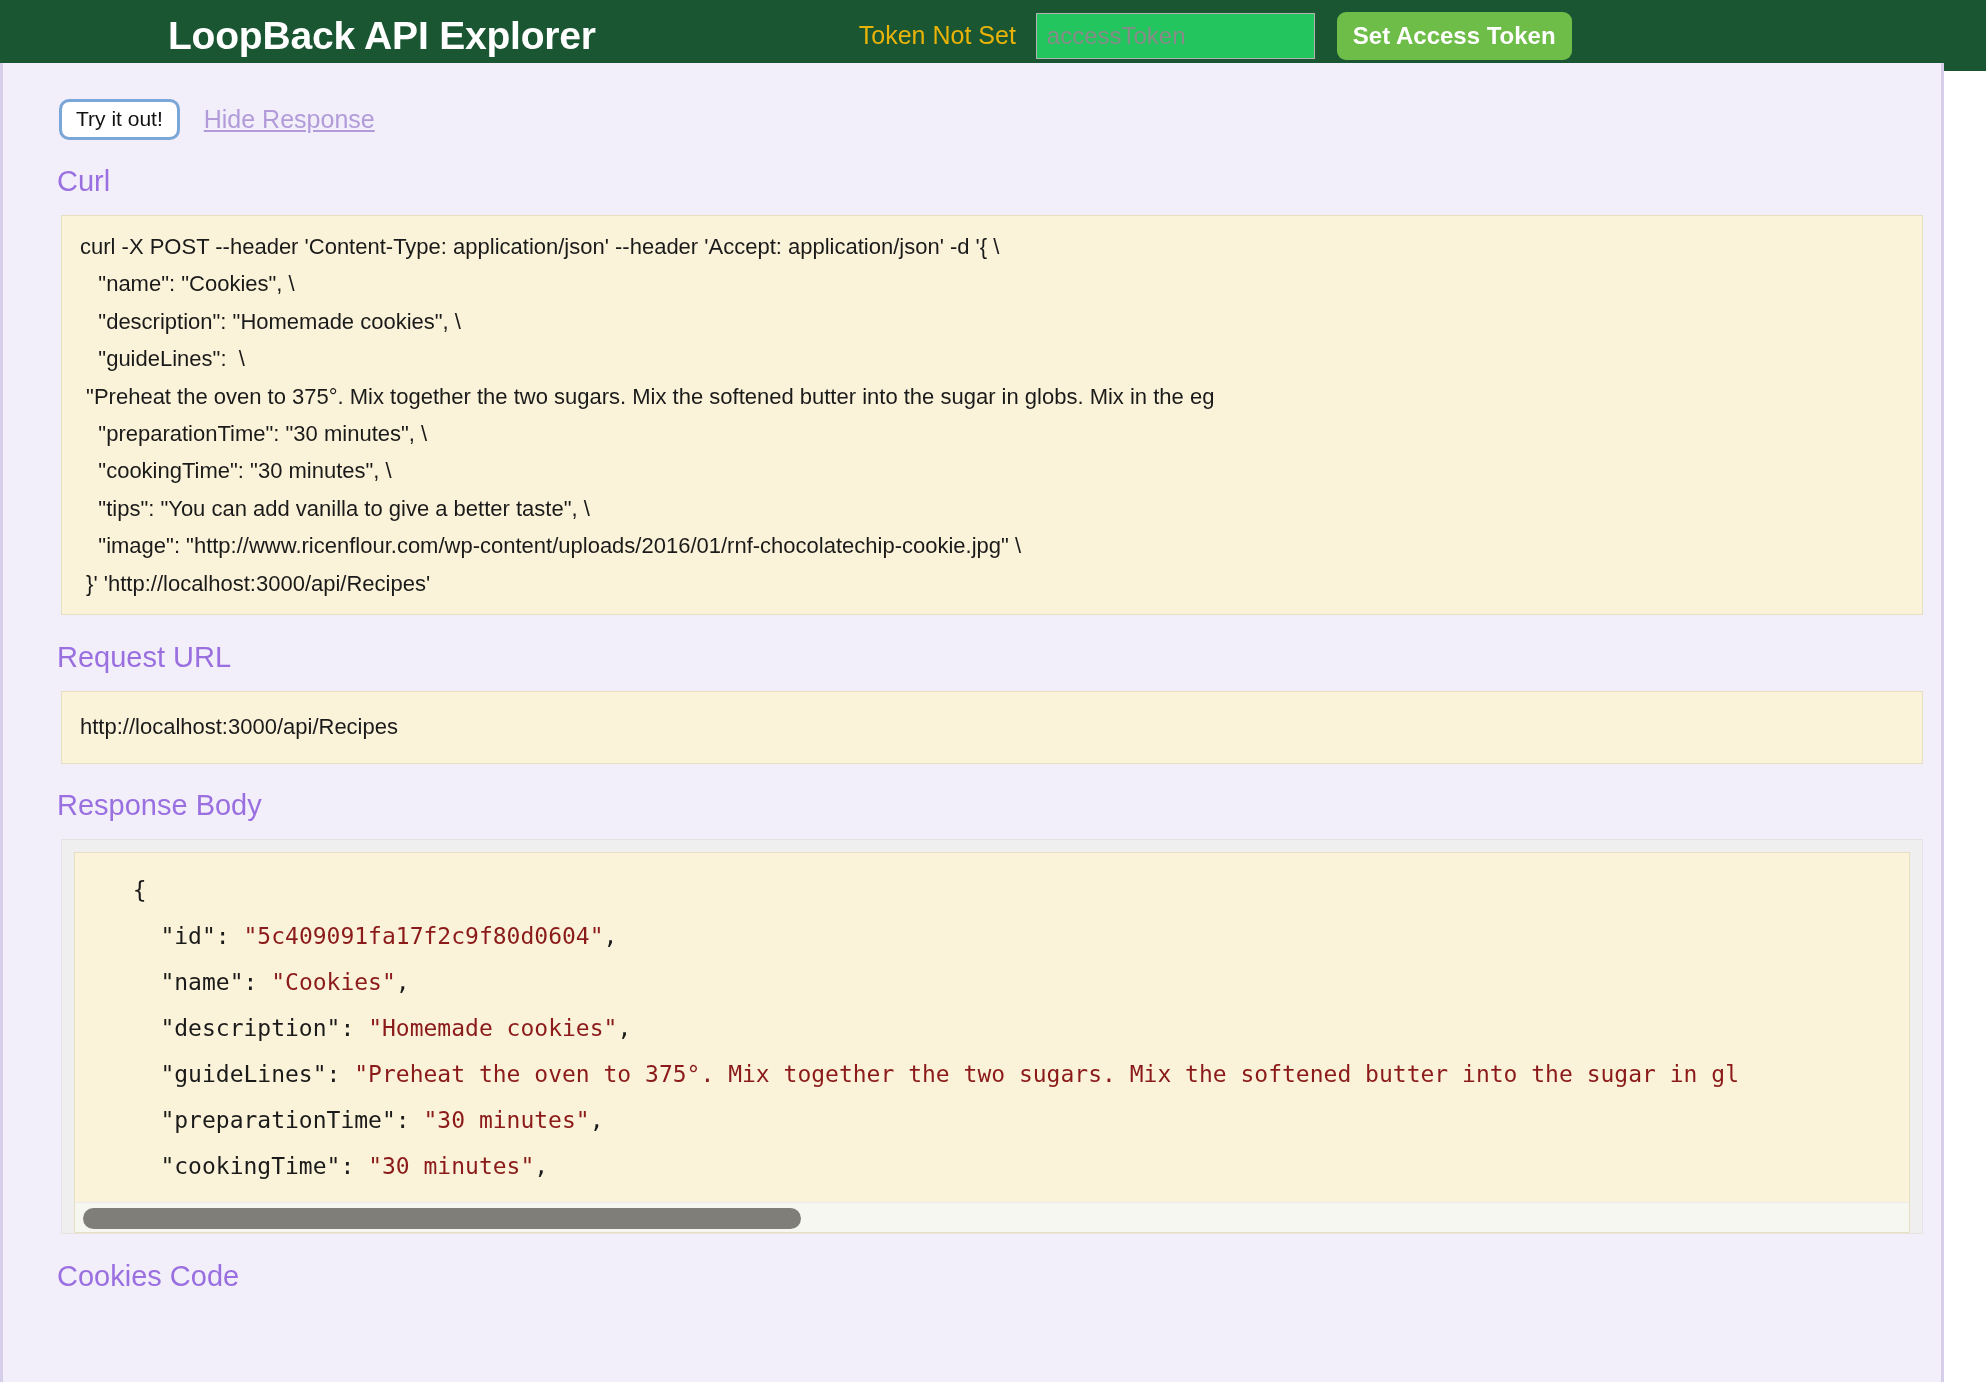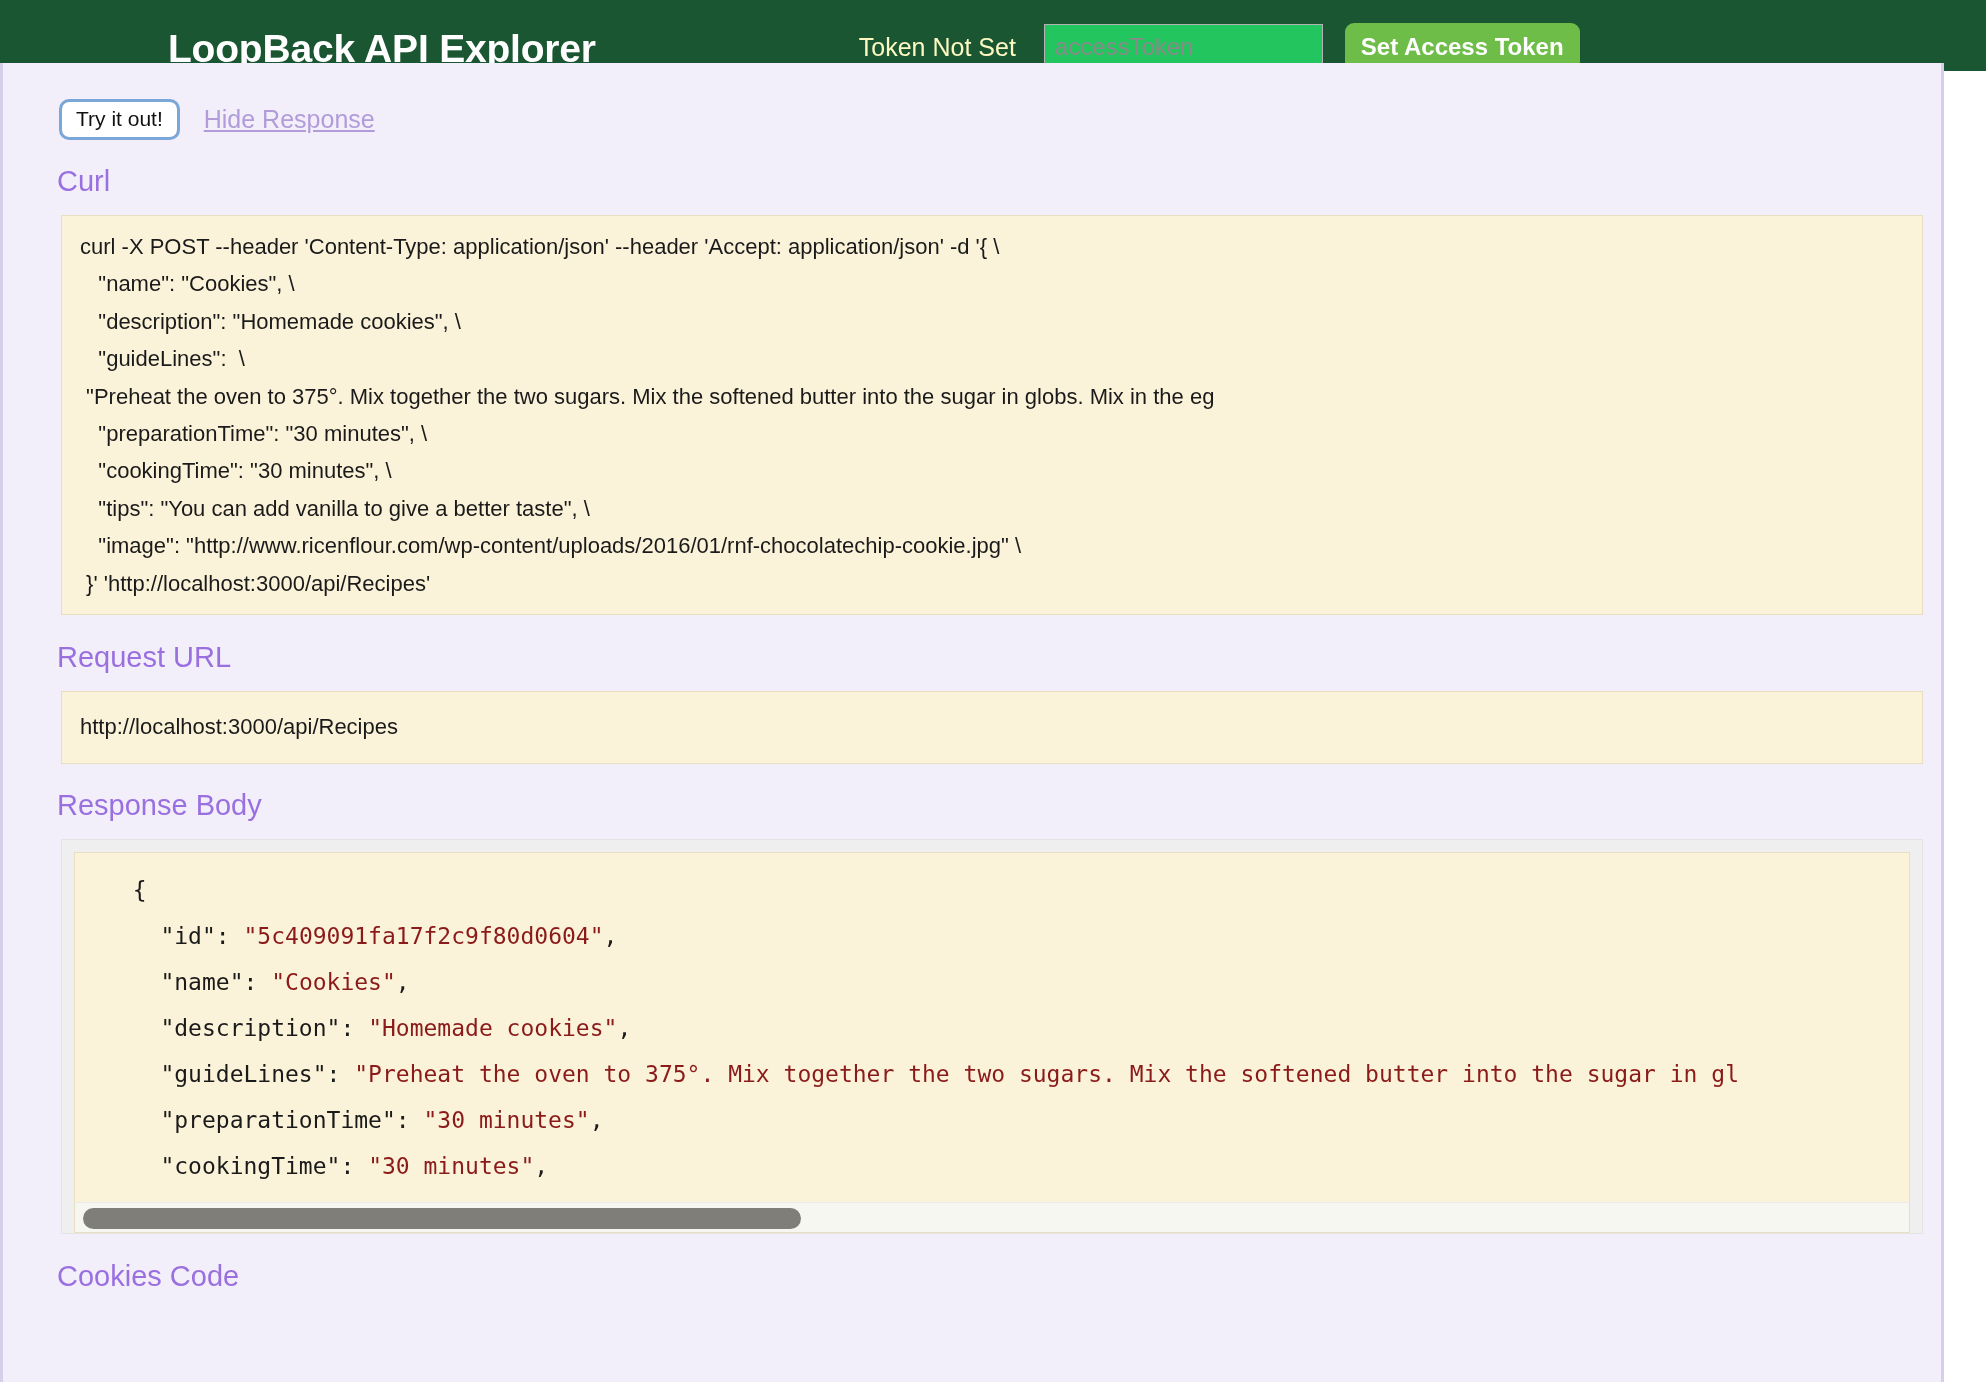--- a/index.html
+++ b/index.html
@@ -9,41 +9,41 @@
     background: #ffffff;
     font-family: "Liberation Sans", sans-serif;
     overflow: hidden;
   }
 
   
   #header {
     height: 71px;
     background: #1a5632;
     display: flex;
-    align-items: flex-end;
+    align-items: center;
     position: relative;
   }
   #app-title {
     color: #ffffff;
     font-size: 39px;
     font-weight: bold;
     margin-left: 168px;
     letter-spacing: -0.2px;
     white-space: nowrap;
   }
   #token-area {
     display: flex;
     align-items: center;
     margin-left: 263px;
   }
   #token-status {
-    color: #fef9c3;
+    color: #eab308;
     font-size: 25px;
     white-space: nowrap;
-    margin-right: 28px;
+    margin-right: 20px;
   }
   #access-token-input {
     width: 279px;
     height: 46px;
     border: 1px solid #b3b3b3;
     background: #22c55e;
     font-size: 24px;
     font-family: "Liberation Sans", sans-serif;
     color: #000000;
     padding: 0 10px;

